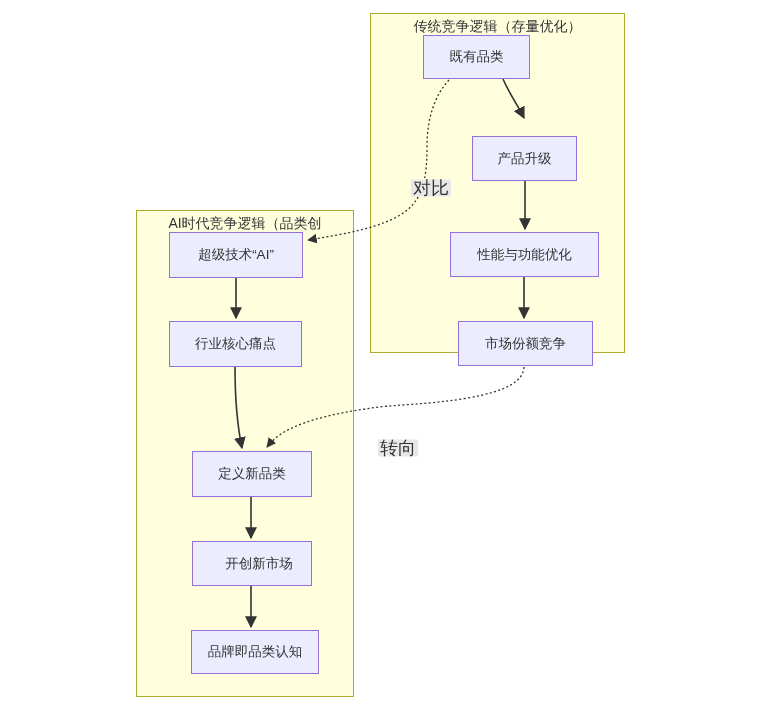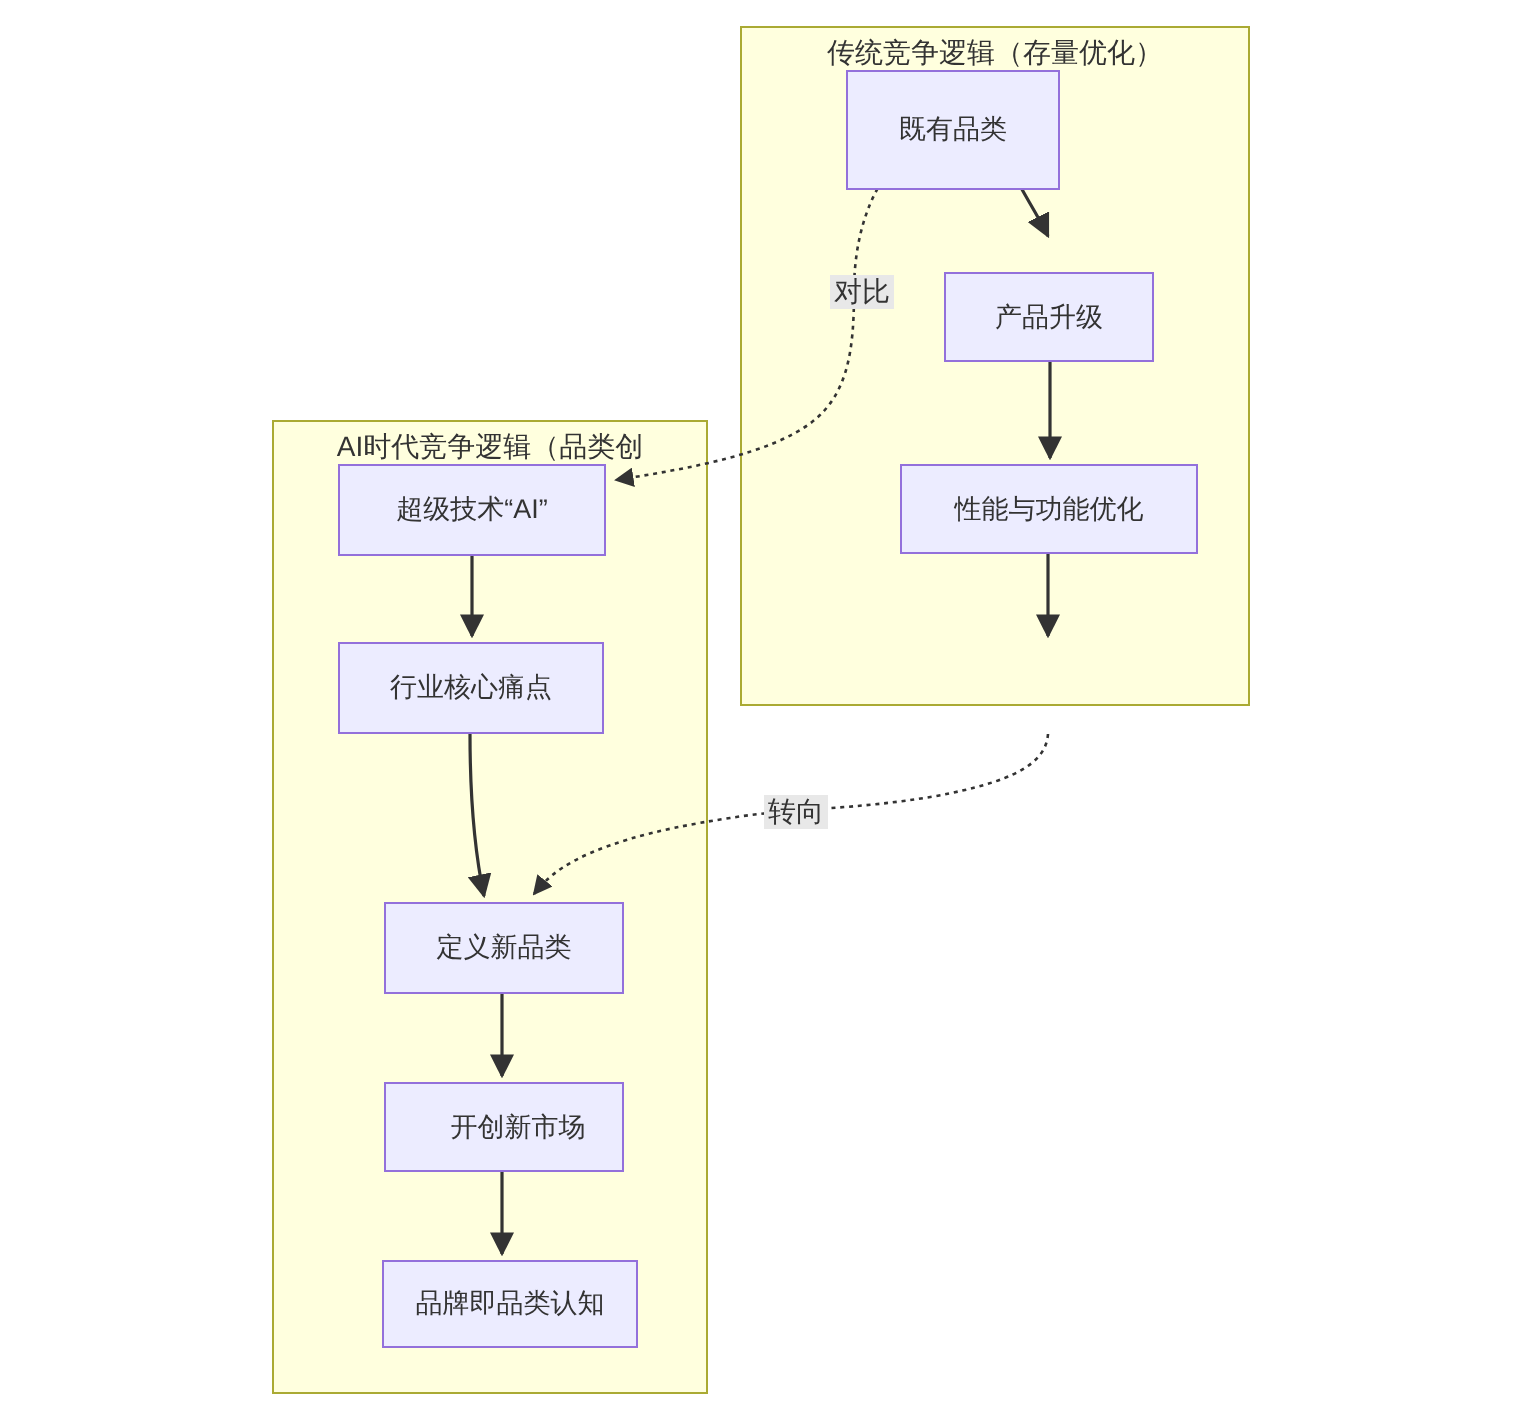--- a/index.html
+++ b/index.html
@@ -12,21 +12,21 @@
   body{font-family:"Liberation Sans","DejaVu Sans",sans-serif;color:var(--text);}
   .canvas{position:relative;width:760px;height:711px;background:var(--background);overflow:hidden;}
   .cluster{position:absolute;background:var(--cluster-fill);border:1px solid var(--cluster-border);box-sizing:border-box;}
   .cluster-title{position:absolute;top:4px;left:0;right:0;text-align:center;font-size:14px;color:var(--text);white-space:nowrap;overflow:hidden;}
   .edges{position:absolute;left:0;top:0;z-index:2;}
   .edges path{fill:none;stroke:var(--edge);}
   .edges path.solid{stroke-width:1.6px;}
   .edges path.dotted{stroke-width:1.3px;stroke-dasharray:2 2.4;}
   .edges .arrowhead{fill:var(--edge);stroke:none;}
   .node{position:absolute;z-index:3;background:var(--node-fill);border:1px solid var(--node-border);box-sizing:border-box;display:flex;align-items:center;justify-content:center;font-size:13.5px;color:var(--text);white-space:nowrap;}
-  .edge-label{position:absolute;z-index:4;transform:translate(-50%,-50%);background:var(--edge-label-bg);padding:0 2px;font-size:14px;line-height:17px;color:var(--text);white-space:nowrap;}
+  .edge-label{position:absolute;z-index:4;transform:translate(-50%,-50%);background:var(--edge-label-bg);padding:0 2px;font-size:18px;line-height:17px;color:var(--text);white-space:nowrap;margin-top:42px;}
 </style>
 </head>
 <body>
 
 <div class="canvas">
 
   <div class="cluster" style="left:370px;top:13px;width:255px;height:340px;">
     <div class="cluster-title">传统竞争逻辑（存量优化）</div>
   </div>
   <div class="cluster" style="left:136px;top:210px;width:218px;height:487px;">
@@ -43,28 +43,31 @@
     <path class="solid" marker-end="url(#arrow)" d="M525,167 L525,229"></path>
     <path class="solid" marker-end="url(#arrow)" d="M524,277 L524,318"></path>
     <path class="solid" marker-end="url(#arrow)" d="M236,278 L236,318"></path>
     <path class="solid" marker-end="url(#arrow)" d="M235,367 C235,402 238,429 242,448"></path>
     <path class="solid" marker-end="url(#arrow)" d="M251,497 L251,538"></path>
     <path class="solid" marker-end="url(#arrow)" d="M251,586 L251,627"></path>
     <path class="dotted" marker-end="url(#arrow)" d="M449,80 C434,96 427,120 427,146 C427,175 424,197 406,211 C385,227 346,234 308,240"></path>
     <path class="dotted" marker-end="url(#arrow)" d="M524,367 C523,382 506,391 468,398 C428,405 395,404 365,409 C325,415 298,423 281,434 C275,438 271,442 267,447"></path>
   </svg>
 
-  <div class="node" style="left:423px;top:35px;width:107px;height:60px;">
+  <div class="node" style="left:423px;top:35px;width:107px;height:44px;">
       <span>既有品类</span>
     </div>
   <div class="node" style="left:472px;top:136px;width:105px;height:45px;">
       <span>产品升级</span>
     </div>
   <div class="node" style="left:450px;top:232px;width:149px;height:45px;text-align:center;">
       <span>性能与功能优化</span>
+    </div>
+  <div class="node" style="left:458px;top:321px;width:135px;height:45px;">
+      <span>市场份额竞争</span>
     </div>
   <div class="node" style="left:169px;top:232px;width:134px;height:46px;">
       <span>超级技术“AI”</span>
     </div>
   <div class="node" style="left:169px;top:321px;width:133px;height:46px;">
       <span>行业核心痛点</span>
     </div>
   <div class="node" style="left:192px;top:451px;width:120px;height:46px;">
       <span>定义新品类</span>
     </div>

